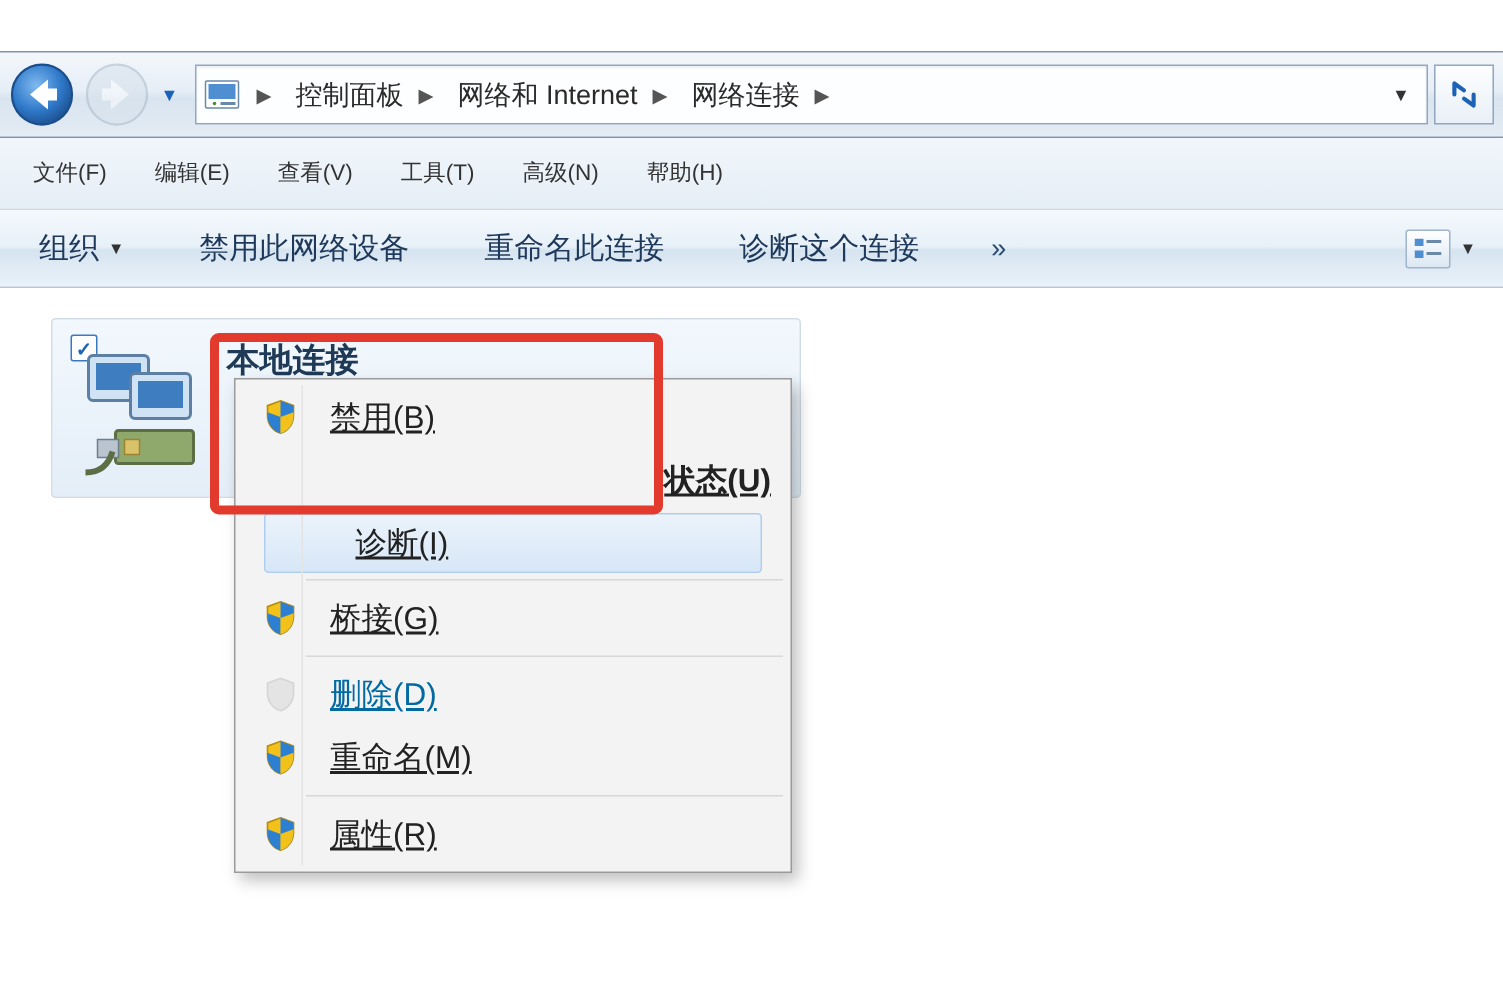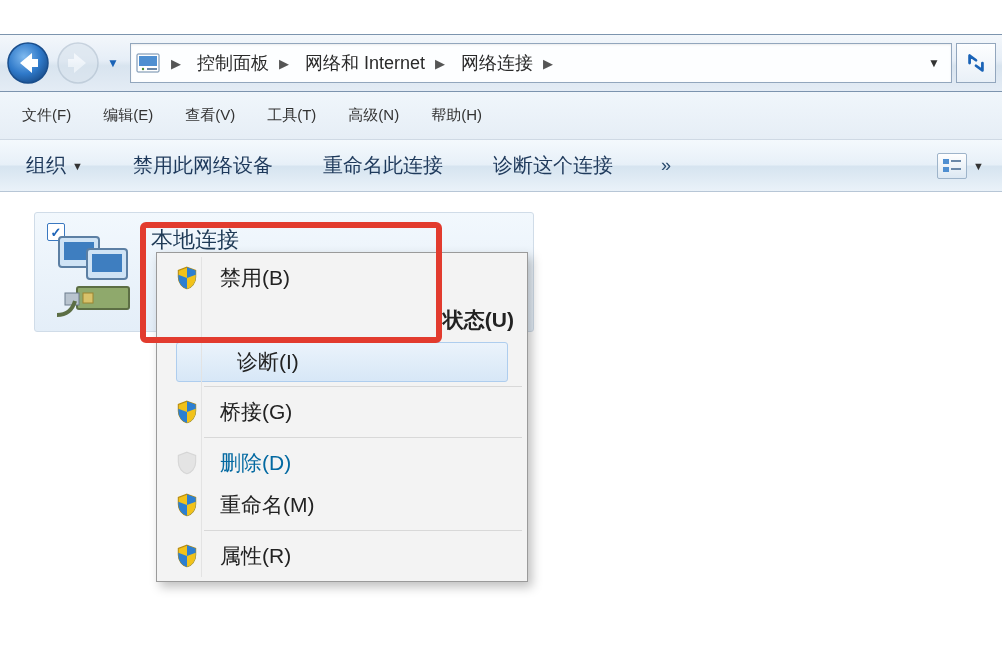--- a/index.html
+++ b/index.html
@@ -93,42 +93,42 @@
   }
   .conn-icon-area { width:100px; height:100px; position:relative; flex:none; }
   .conn-check {
     position:absolute; left:2px; top:2px; width:18px;height:18px;
     border:1px solid #3a78c0; background:#fff; border-radius:2px;
     display:flex;align-items:center;justify-content:center;
     color:#1d64b8;font-size:13px;font-weight:bold;
   }
   .conn-label {
     font-size:22px; color:#1e3a56; margin-left:6px; margin-top:4px;
-    position:relative; z-index:0;
+    position:relative; z-index:0;font-weight:bold;
   }
 
   
   .adapter-svg { position:absolute; left:8px; top:8px; }
 
   
   .ctxmenu {
     position:absolute;
     left: 156px; top: 60px;
     width: 372px;
     background:#f3f3f3;
     border:1px solid #9a9a9a;
     box-shadow: 4px 5px 10px rgba(0,0,0,.25);
     padding: 4px 3px;
     z-index: 50;
   }
   .ctx-row {
     display:flex; align-items:center;
     height: 42px;
     padding: 0 10px 0 4px;
-    font-size:21px; color:#222;
+    font-size:21px; color:#222;text-decoration:underline;
   }
   .ctx-row.bold { font-weight:700;justify-content:flex-end; }
   .ctx-row.disabled { color:#0369a1; }
   .ctx-row.hover {
     background: linear-gradient(to bottom,#ebf3fb,#d7e7f7);
     border:1px solid #aecdee; border-radius:3px;
     height:40px; margin:1px 16px;
   }
   .ctx-iconcol {
     width: 46px; flex:none; display:flex; align-items:center; justify-content:center;

